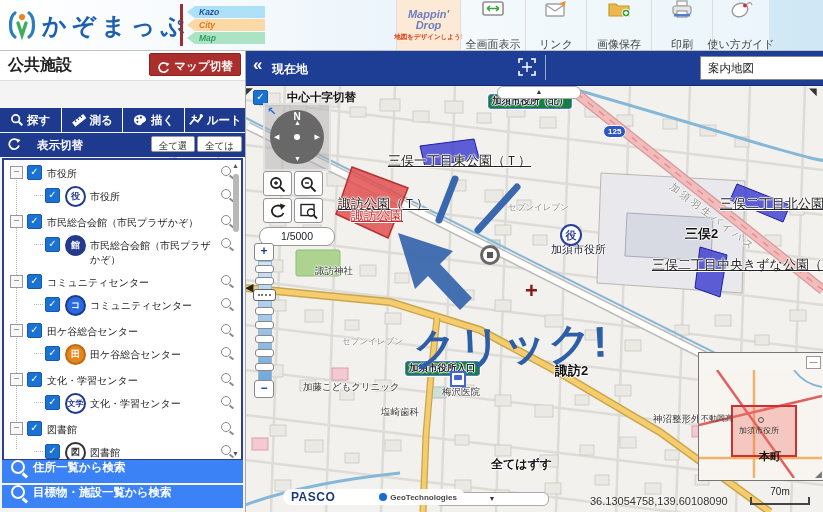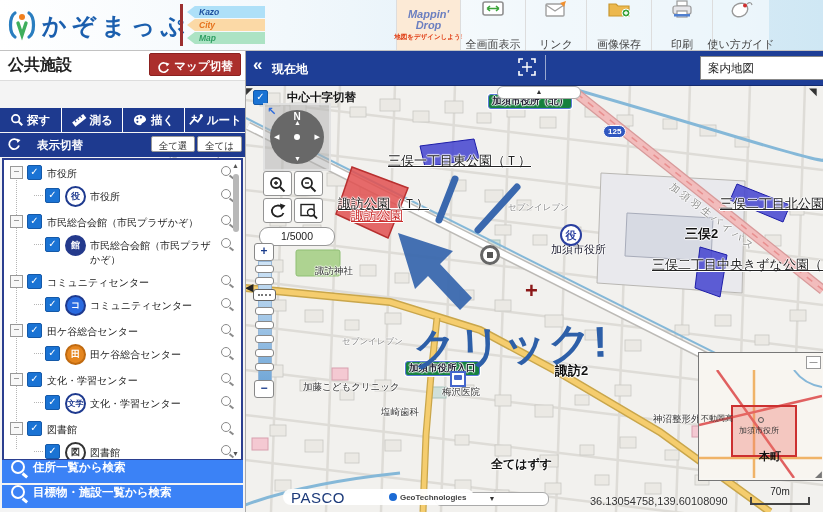--- a/index.html
+++ b/index.html
@@ -134,21 +134,21 @@
   .thandle{position:absolute;left:0;width:21px;height:10px;background:#fff;border:1px solid #666;border-radius:3px;cursor:pointer;}
   .thandle::after{content:"";position:absolute;left:4px;right:4px;top:4px;border-top:2px dotted #777;}
   .pan{position:absolute;background:#fff;border:1px solid #aaa;border-radius:6px;text-align:center;color:#333;z-index:10;cursor:pointer;}
   .pan-top{left:252px;top:1px;width:82px;height:11px;font-size:7px;line-height:10px;}
   .pan-bottom{left:190px;top:407px;width:112px;height:12px;font-size:7px;line-height:11px;}
   .pan-left{position:absolute;left:0px;top:196px;color:#222;font-size:11px;z-index:10;cursor:pointer;}
   .corner-tl{position:absolute;left:1px;top:1px;color:#333;font-size:9px;z-index:10;cursor:pointer;}
   .corner-tr{position:absolute;left:564px;top:1px;color:#333;font-size:10px;z-index:10;cursor:pointer;}
   .attrib{position:absolute;left:38px;top:404px;height:16px;background:rgba(255,255,255,.95);border-radius:8px;
           display:flex;align-items:center;padding:0 8px;gap:8px;z-index:10;}
-  .attrib .pasco{font-size:15px;font-weight:normal;color:#1c3a7a;letter-spacing:.5px;}
+  .attrib .pasco{font-size:12px;font-weight:bold;color:#1c3a7a;letter-spacing:.5px;}
   .attrib .geo{display:flex;align-items:center;gap:3px;font-size:8px;font-weight:bold;color:#444;padding-left:36px;}
   .geo-dot{width:8px;height:8px;border-radius:50%;background:#1b6ad4;}
   .coords{position:absolute;left:345px;top:410px;font-size:11px;color:#333;z-index:10;text-shadow:0 0 2px #fff;}
   .scalebar{position:absolute;left:505px;top:401px;width:60px;z-index:10;}
   .scalebar .t{font-size:10px;color:#222;text-align:center;text-shadow:0 0 2px #fff;}
   .scalebar .b{height:6px;border-left:2px solid #444;border-right:2px solid #444;border-bottom:2px solid #444;}
   
   .idx{position:absolute;left:453px;top:267px;width:125px;height:127px;z-index:12;border:1px solid #777;background:#f8f6f2;}
   .idx-head{position:absolute;left:0;top:0;width:125px;height:17px;background:#4f4f4f;color:#fff;
             font-size:10.5px;font-weight:bold;line-height:17px;padding-left:6px;box-sizing:border-box;}

